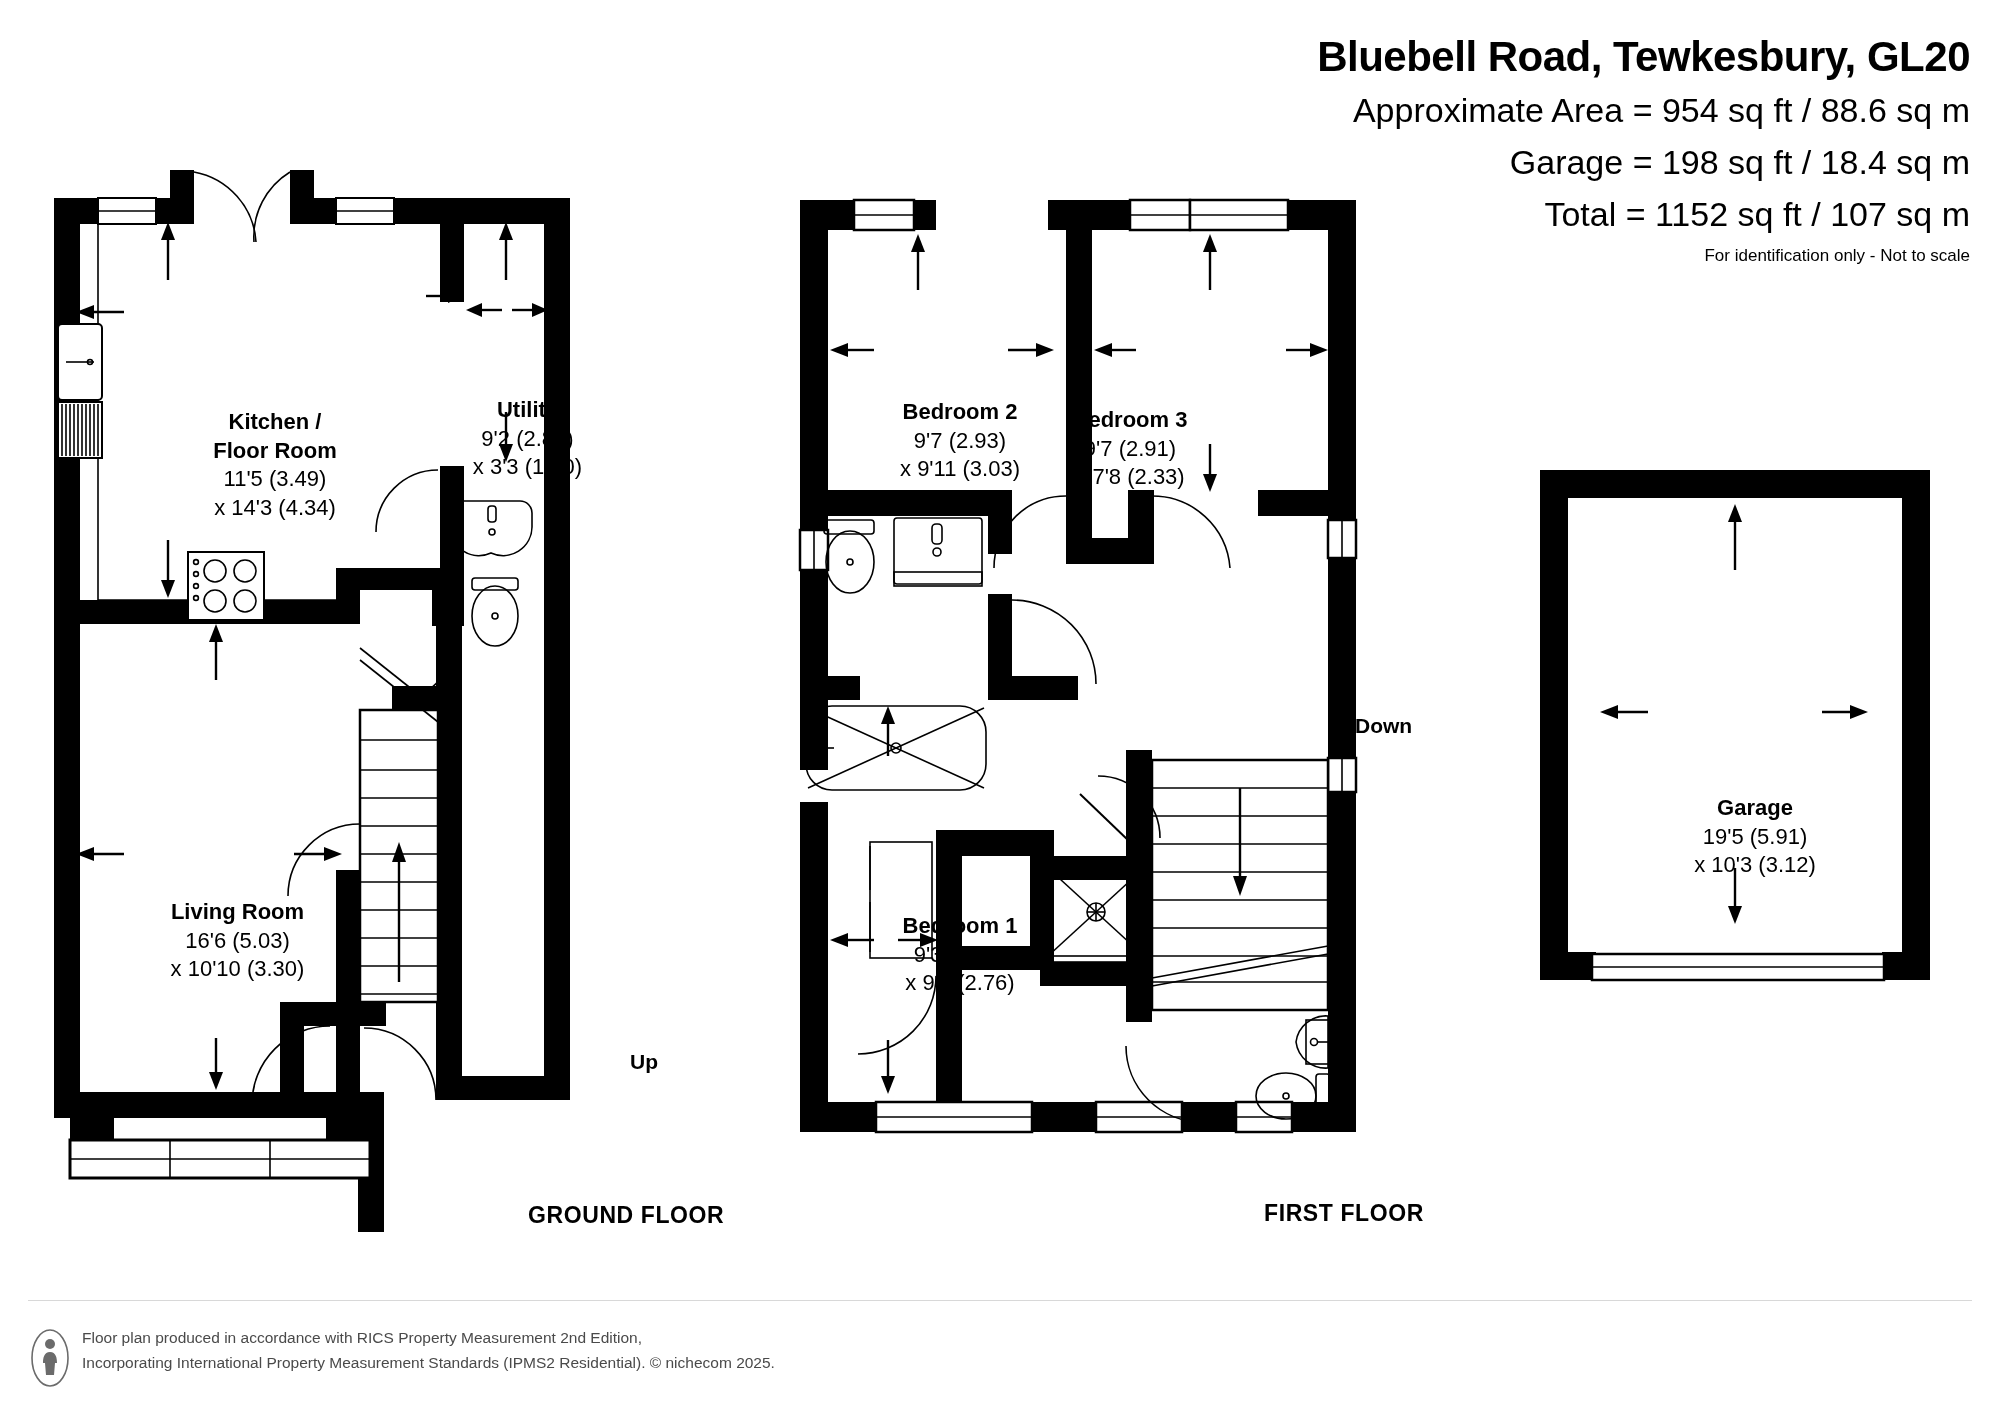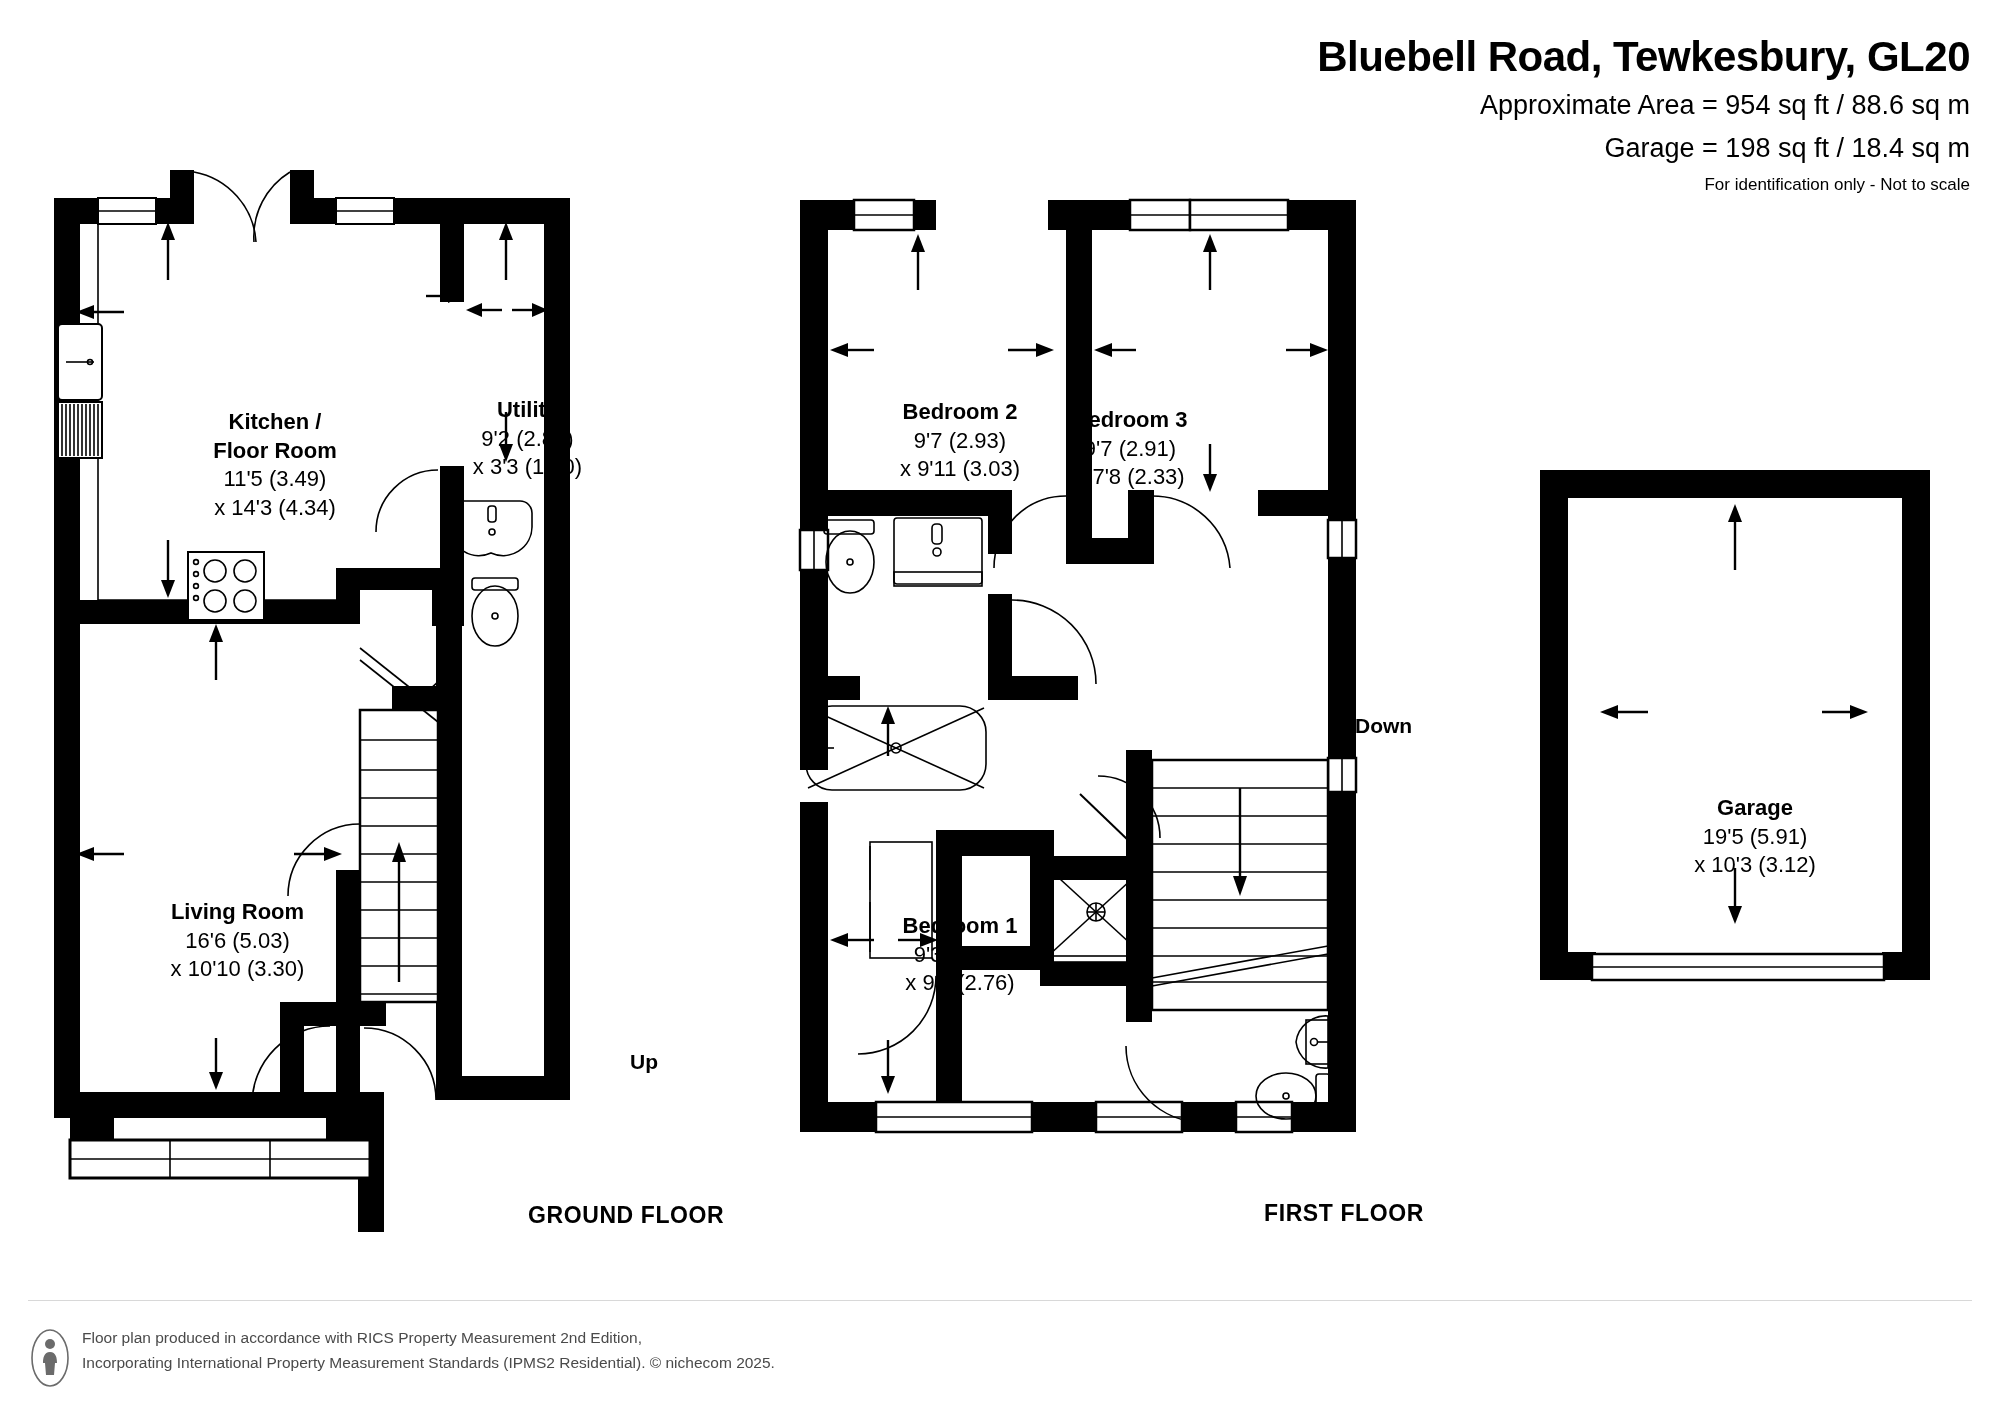--- a/index.html
+++ b/index.html
@@ -4,21 +4,21 @@
 <style>
   html,body{margin:0;padding:0;background:#ffffff;}
   body{width:2000px;height:1414px;position:relative;overflow:hidden;
        font-family:"Liberation Sans","DejaVu Sans",sans-serif;color:#000;}
 
   #stage{position:absolute;left:0;top:0;width:2000px;height:1414px;}
 
   
   .header{position:absolute;right:30px;top:14px;text-align:right;}
   .title{font-size:42px;font-weight:bold;letter-spacing:-0.5px;line-height:1.12;white-space:nowrap;margin-top:19px;}
-  .sub{font-size:27px;line-height:1.30;margin-top:8px;white-space:nowrap;}
+  .sub{font-size:34px;line-height:1.30;margin-top:8px;white-space:nowrap;}
   .note{font-size:17px;margin-top:9px;white-space:nowrap;}
 
   
   .floor-caption{position:absolute;font-size:23px;font-weight:bold;letter-spacing:0.6px;white-space:nowrap;}
 
   
   .room{position:absolute;text-align:center;white-space:nowrap;line-height:1.30;}
   .room .nm{font-size:22px;font-weight:bold;}
   .room .dim{font-size:22px;}
   .stairlbl{position:absolute;font-size:21px;font-weight:bold;white-space:nowrap;}
@@ -42,20 +42,21 @@
 </style>
 </head>
 <body>
 
 <div id="stage">
 
   <div class="header">
     <div class="title">Bluebell Road, Tewkesbury, GL20</div>
     <div class="sub">Approximate Area = 954 sq ft / 88.6 sq m</div>
     <div class="sub">Garage = 198 sq ft / 18.4 sq m</div>
+    <div class="sub">Total = 1152 sq ft / 107 sq m</div>
     <div class="note">For identification only - Not to scale</div>
   </div>
 
   <svg width="700" height="1080" viewBox="0 0 700 1080" style="position:absolute;left:40px;top:170px;">
 
     <g>
 
       <rect class="w" x="14" y="28" width="26" height="920"></rect>
 
       <rect class="w" x="14" y="922" width="330" height="26"></rect>

